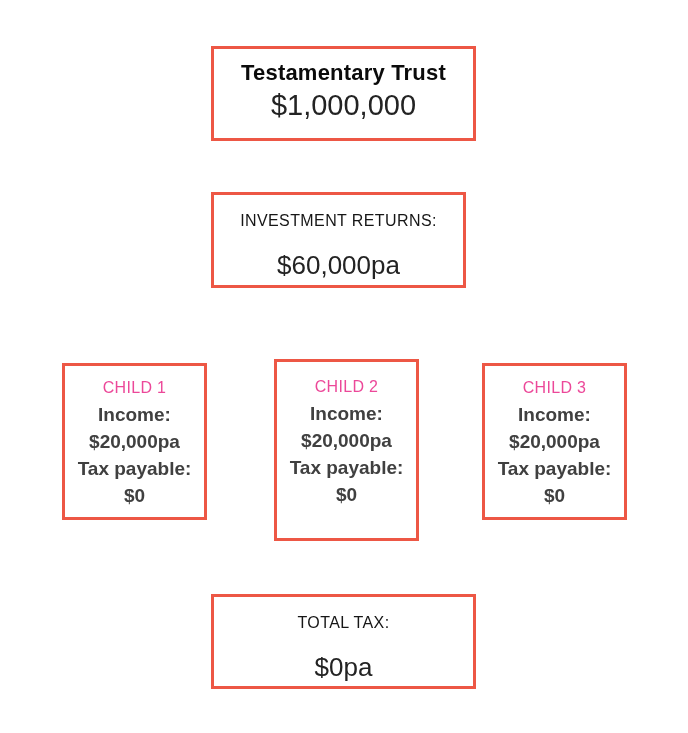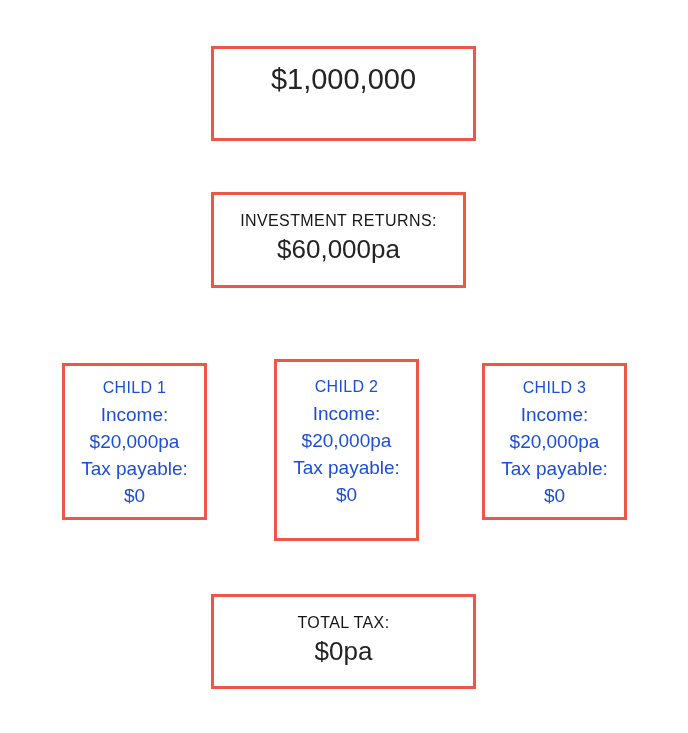--- a/index.html
+++ b/index.html
@@ -45,50 +45,51 @@
   .returns-box { left: 211px; top: 192px; width: 255px; height: 96px; padding-top: 17px; }
   .small-caps-label {
     font-size: 16px;
     font-weight: 400;
     letter-spacing: 0.4px;
     color: #161616;
   }
   .big-value {
     font-size: 26px;
     font-weight: 300;
-    margin-top: 4px;
+    margin-top: 20px;
     color: #232323;
   }
   
   .child-box { top: 363px; width: 145px; height: 157px; padding-top: 9px; }
   .child-box-1 { left: 62px; }
   .child-box-2 { left: 274px; top: 359px; height: 182px; padding-top: 12px; }
   .child-box-3 { left: 482px; }
   .child-name {
     font-size: 16px;
     font-weight: 400;
     letter-spacing: 0.3px;
     line-height: 26px;
-    color: #1d4ed8;
+    color: #ec4899;
   }
   .child-line {
     font-size: 19px;
-    font-weight: 400;
+    font-weight: 700;
     line-height: 27px;
-    color: #1d4ed8;
+    color: #404040;
   }
   
   .total-box { left: 211px; top: 594px; width: 265px; height: 95px; padding-top: 17px; }
 </style>
 </head>
 <body>
 
 <div class="canvas">
 
   <div class="box trust-box">
+    <div class="trust-title">Testamentary Trust</div>
     <div class="trust-value">$1,000,000</div>
   </div>
 
   <div class="box returns-box">
     <div class="small-caps-label">INVESTMENT RETURNS:</div>
     <div class="big-value">$60,000pa</div>
   </div>
 
   <div class="box child-box child-box-1">
     <div class="child-name">CHILD 1</div>

